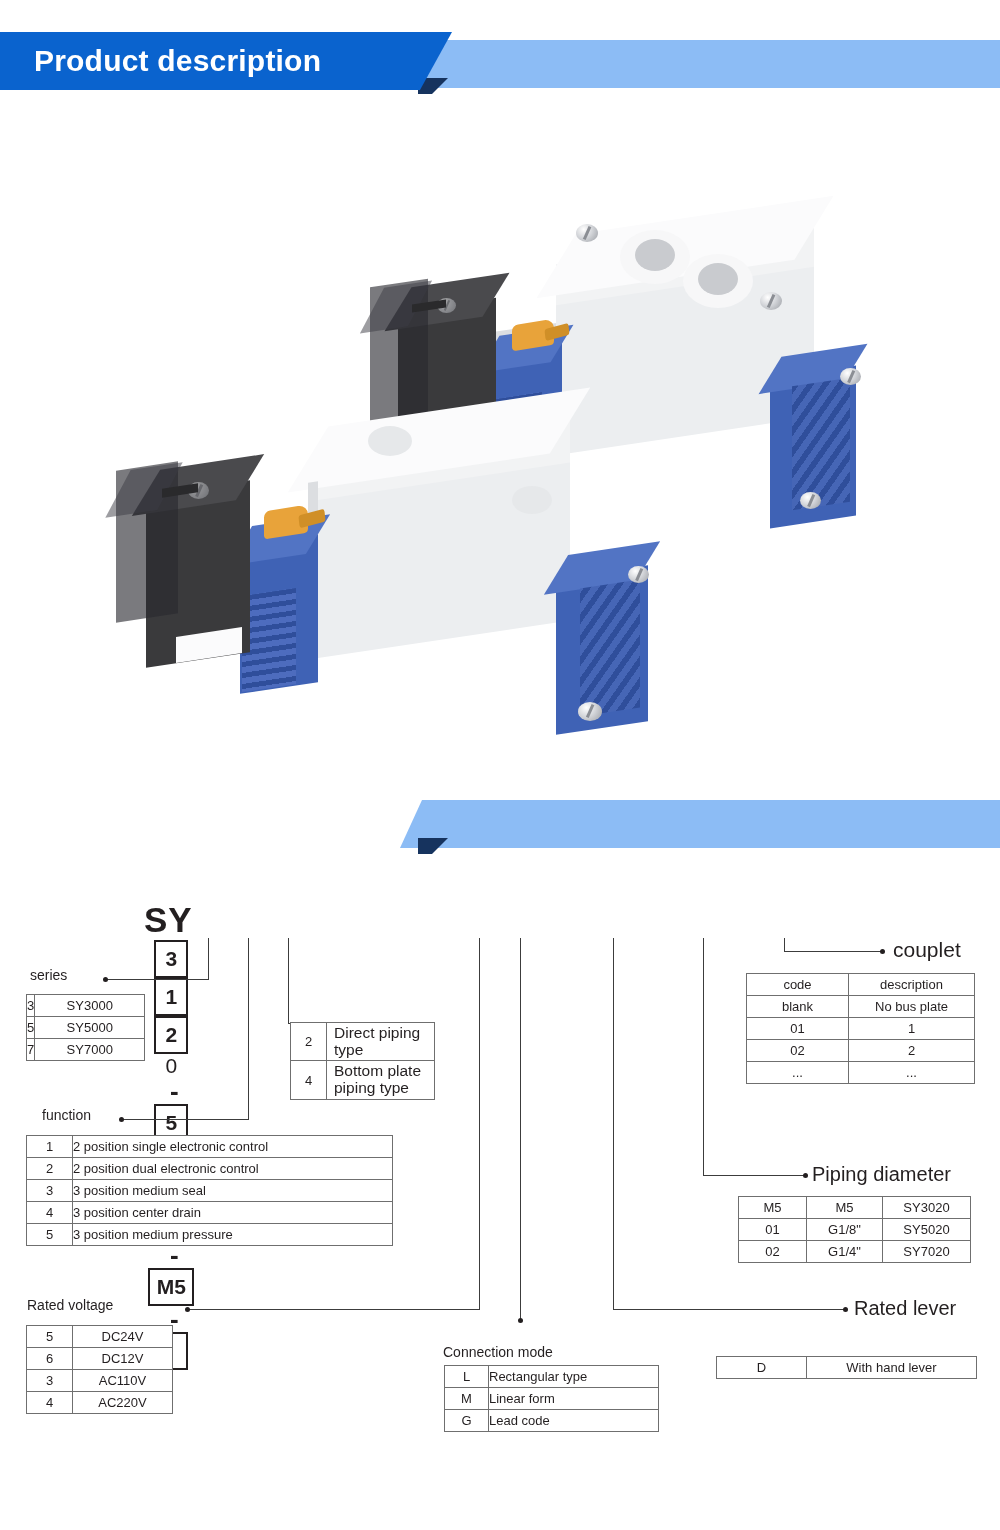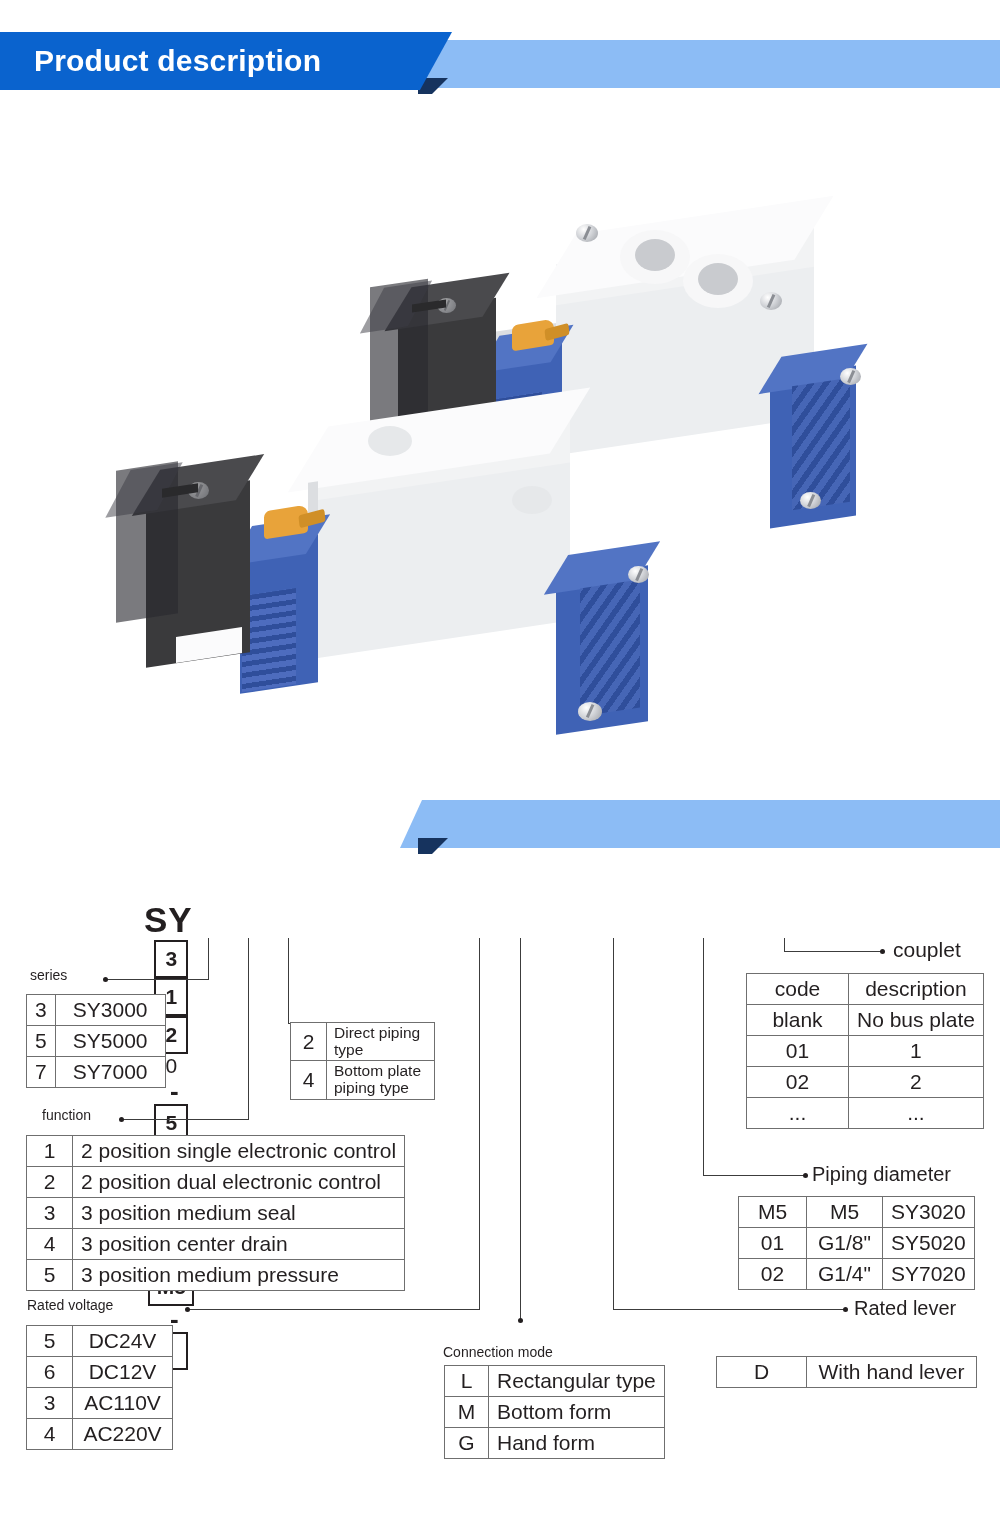--- a/index.html
+++ b/index.html
@@ -88,22 +88,22 @@
   .ld-h { height: 1.4px; }
   .dot { position: absolute; width: 5px; height: 5px; background: #231f20; border-radius: 50%; }
 
   
   .lbl { position: absolute; font-size: 14px; color: #231f20; white-space: nowrap; }
 
   
   table.spec { position: absolute; border-collapse: collapse; background: #fff; }
   table.spec td {
     border: 1px solid #6f6f6f;
-    font-size: 21px;
-    padding: 3px 8px;
+    font-size: 13px;
+    padding: 3px 0;
     color: #231f20;
     white-space: nowrap;
   }
   table.spec td.k { text-align: center; }
   table.spec td.v { text-align: left; }
   table.spec td.c { text-align: center; }
   table.spec td.wrap { white-space: normal; line-height: 1.08; font-size: 15.5px; padding: 2px 7px; }
 </style>
 </head>
 <body>
@@ -331,25 +331,25 @@
     </table>
 
   <table class="spec" style="left:444px;top:505px;">
     <tbody>
         <tr>
       <td class="k" style="width:44px">L</td>
       <td class="v" style="width:170px">Rectangular type</td>
     </tr>
     <tr>
       <td class="k">M</td>
-      <td class="v">Bottom form</td>
+      <td class="v">Linear form</td>
     </tr>
     <tr>
       <td class="k">G</td>
-      <td class="v">Hand form</td>
+      <td class="v">Lead code</td>
     </tr>
   </tbody>
     </table>
 
   <table class="spec" style="left:746px;top:113px;">
     <tbody>
         <tr>
       <td class="c" style="width:102px">code</td>
       <td class="c" style="width:126px">description</td>
     </tr>

